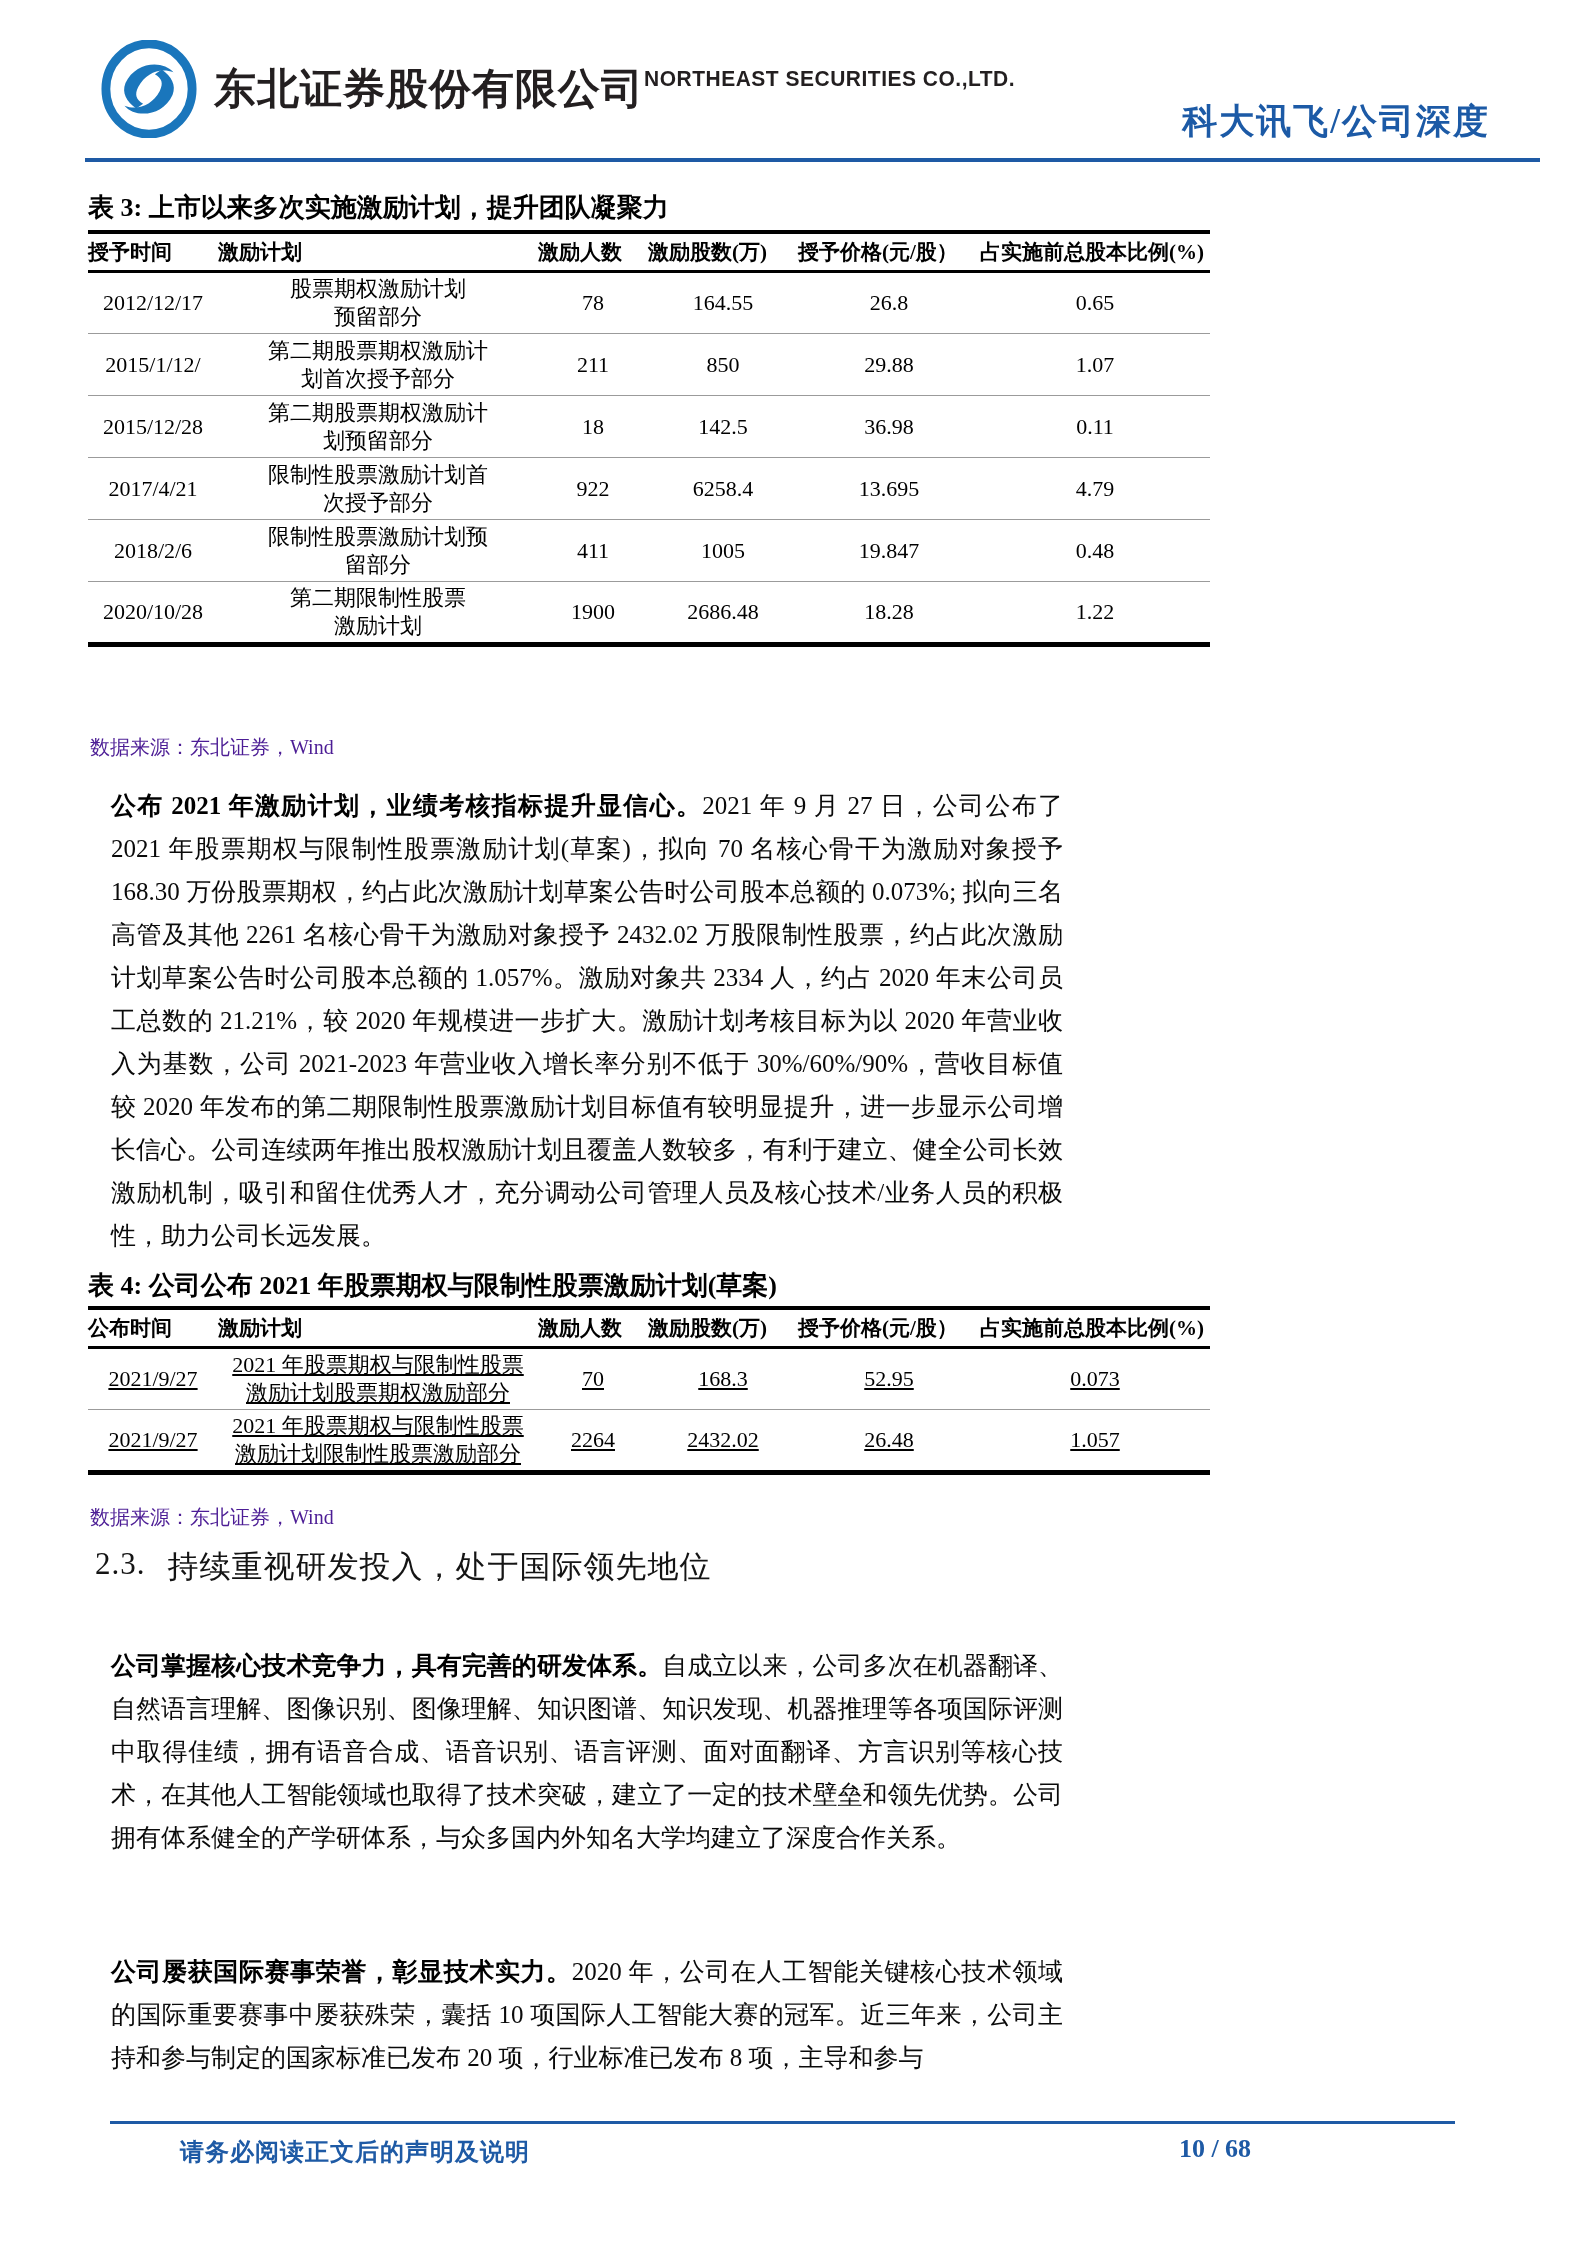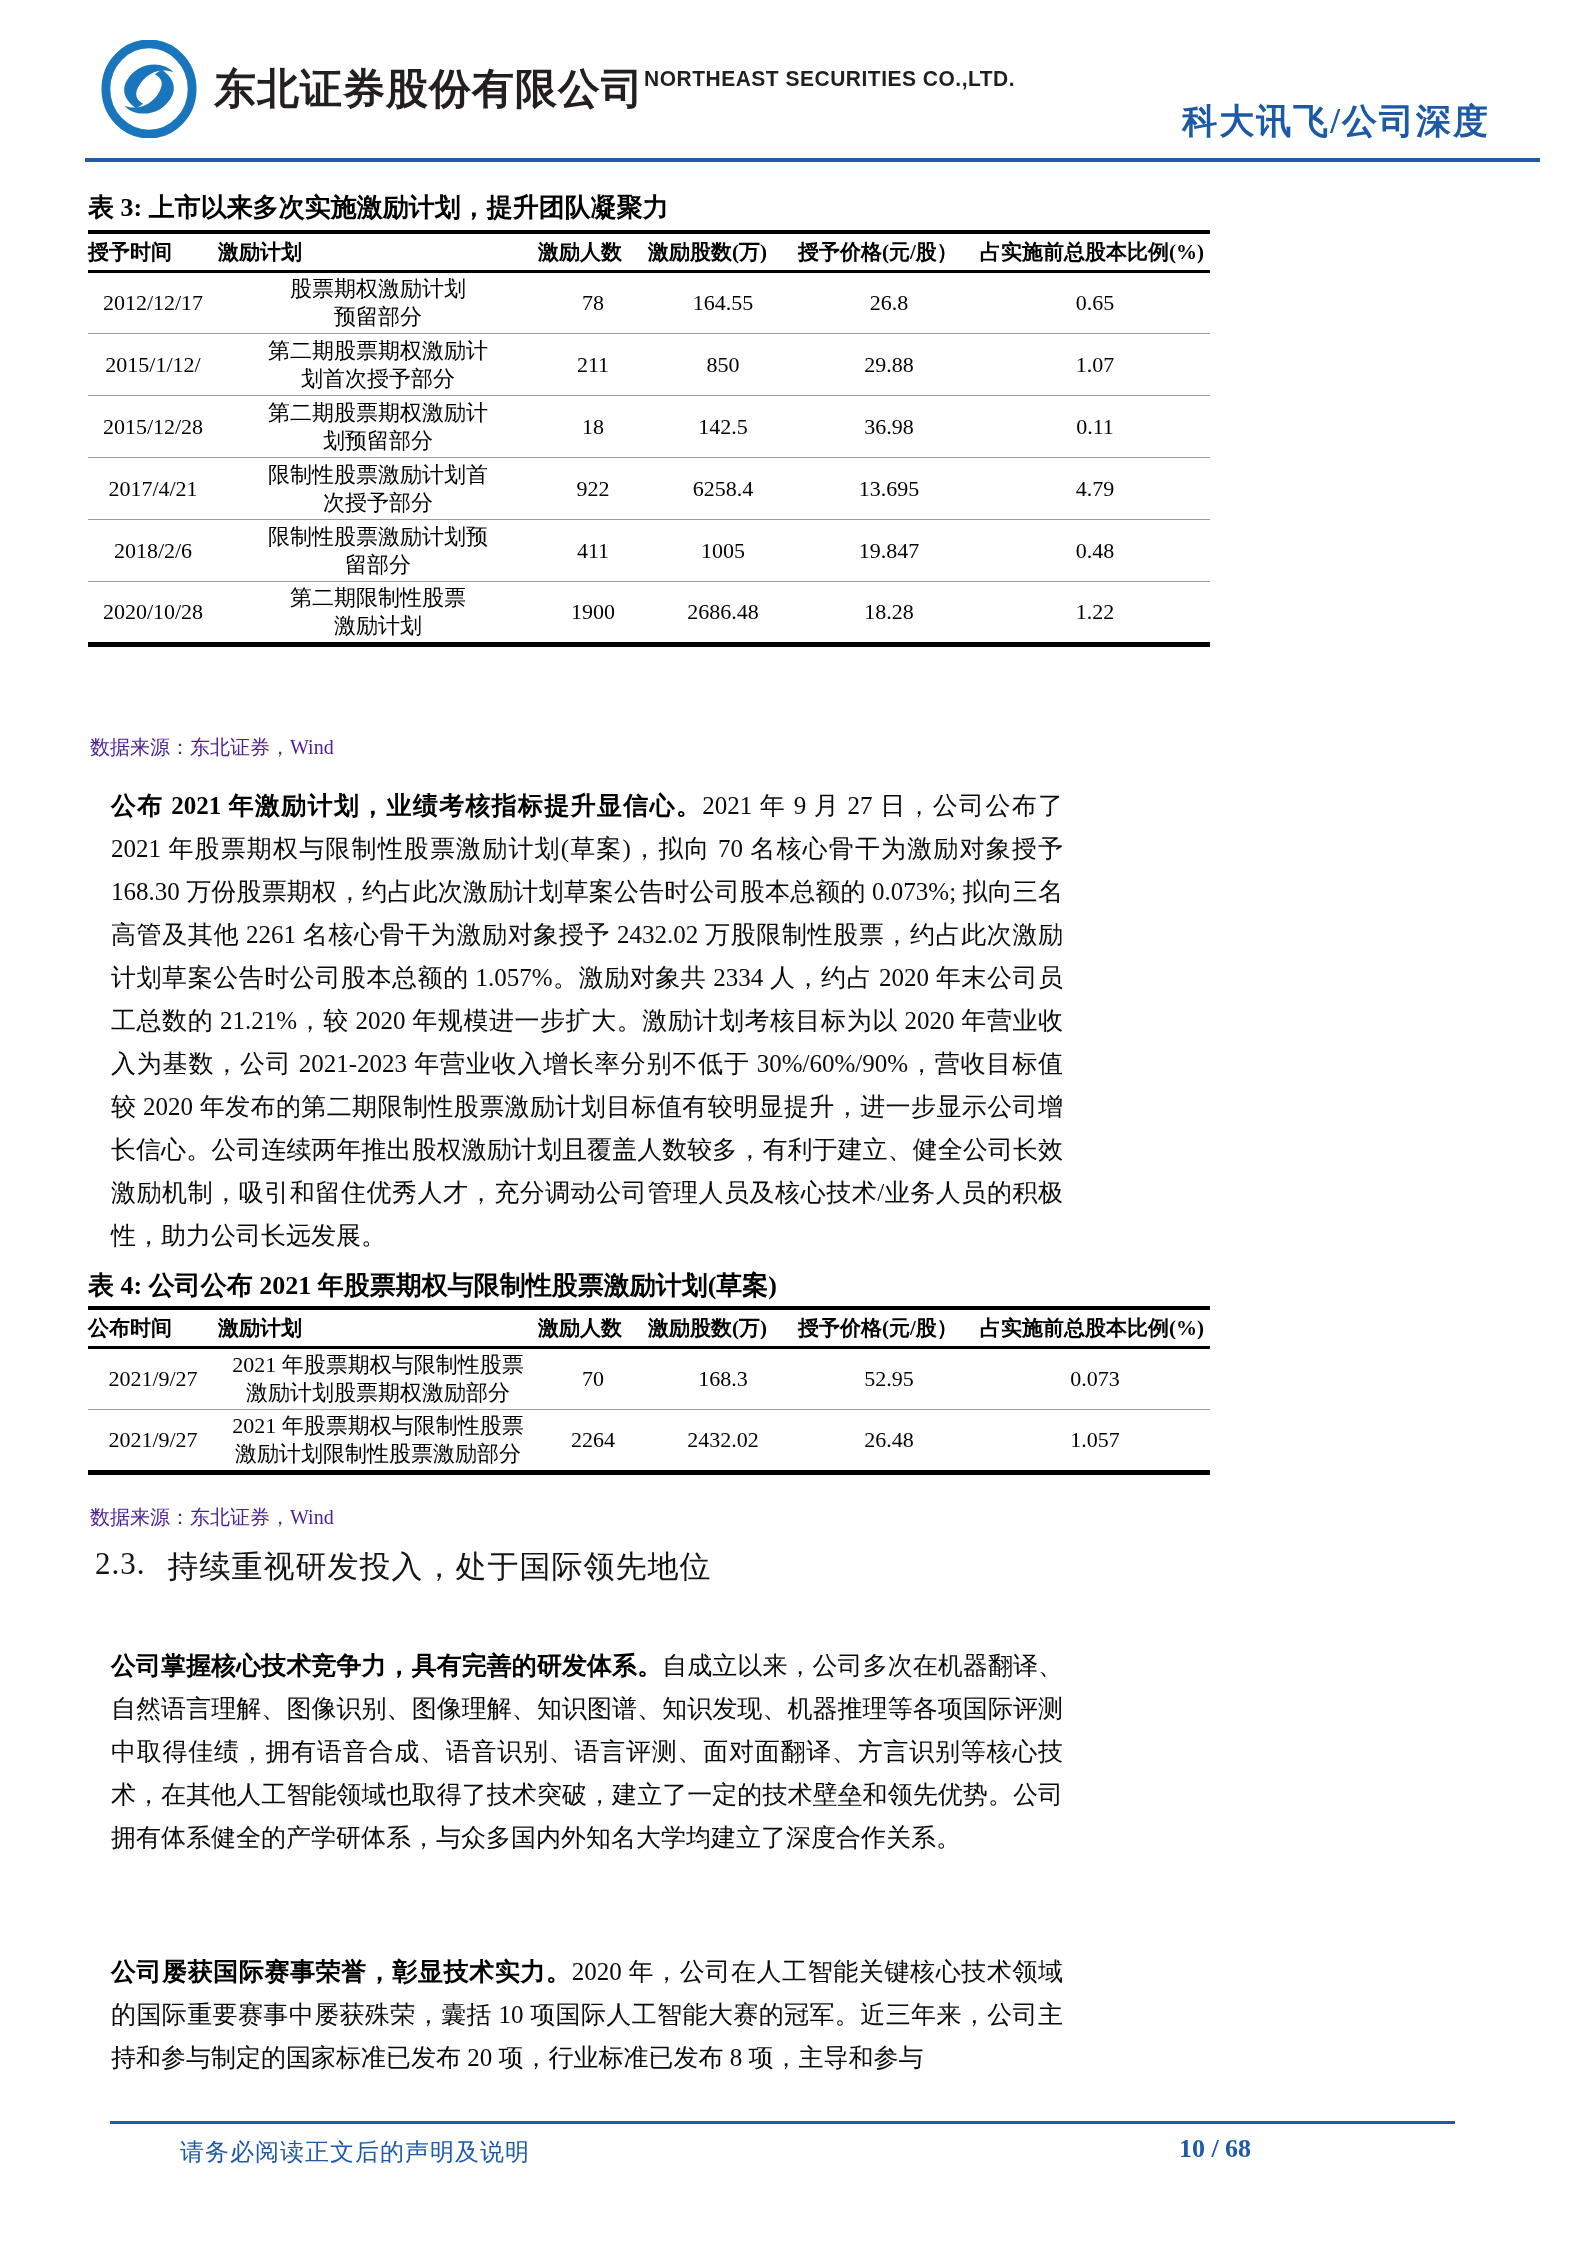--- a/index.html
+++ b/index.html
@@ -55,21 +55,21 @@
   .data-table col.c4{width:182px;}
   .data-table col.c5{width:230px;}
   .data-table th{
     font-size:21px;font-weight:bold;text-align:left;white-space:nowrap;
     height:36px;border-bottom:3px solid #000;padding:0;
   }
   .data-table td{
     font-size:22px;text-align:center;vertical-align:middle;padding:2px 0;
   }
   .t3 tbody tr{height:62px;}
-  .t4 tbody tr{height:62px;}
+  .t4 tbody tr{height:62px;text-decoration:underline;}
   .data-table tbody tr{border-bottom:1px solid #9b9b9b;}
   .data-table tbody tr:last-child{border-bottom:5px solid #000;}
   .data-table td.plan{white-space:pre-line;line-height:28px;}
 
   
   .para{
     position:absolute;left:95px;width:952px;margin:16px;
     font-size:25px;line-height:43px;text-align:justify;color:#0a0a0a;
   }
   .para b{font-weight:bold;color:#000;}
@@ -81,21 +81,21 @@
   .section{
     position:absolute;left:95px;top:1546px;margin:0;
     font-size:31px;font-weight:normal;color:#141414;letter-spacing:1px;
     display:flex;gap:22px;
   }
 
   
   .footer-rule{position:absolute;left:110px;top:2121px;width:1345px;height:3px;background:#1e5aa5;}
   .footer-disclaimer{
     position:absolute;left:180px;top:2136px;
-    font-size:24px;font-weight:normal;color:#1e5aa5;letter-spacing:1px;
+    font-size:24px;font-weight:bold;color:#1e5aa5;letter-spacing:1px;
   }
   .footer-page{
     position:absolute;left:1135px;top:2134px;width:160px;text-align:center;
     font-size:26px;font-weight:bold;color:#1e5aa5;
   }
 </style>
 </head>
 <body>
 
 <div class="page">

